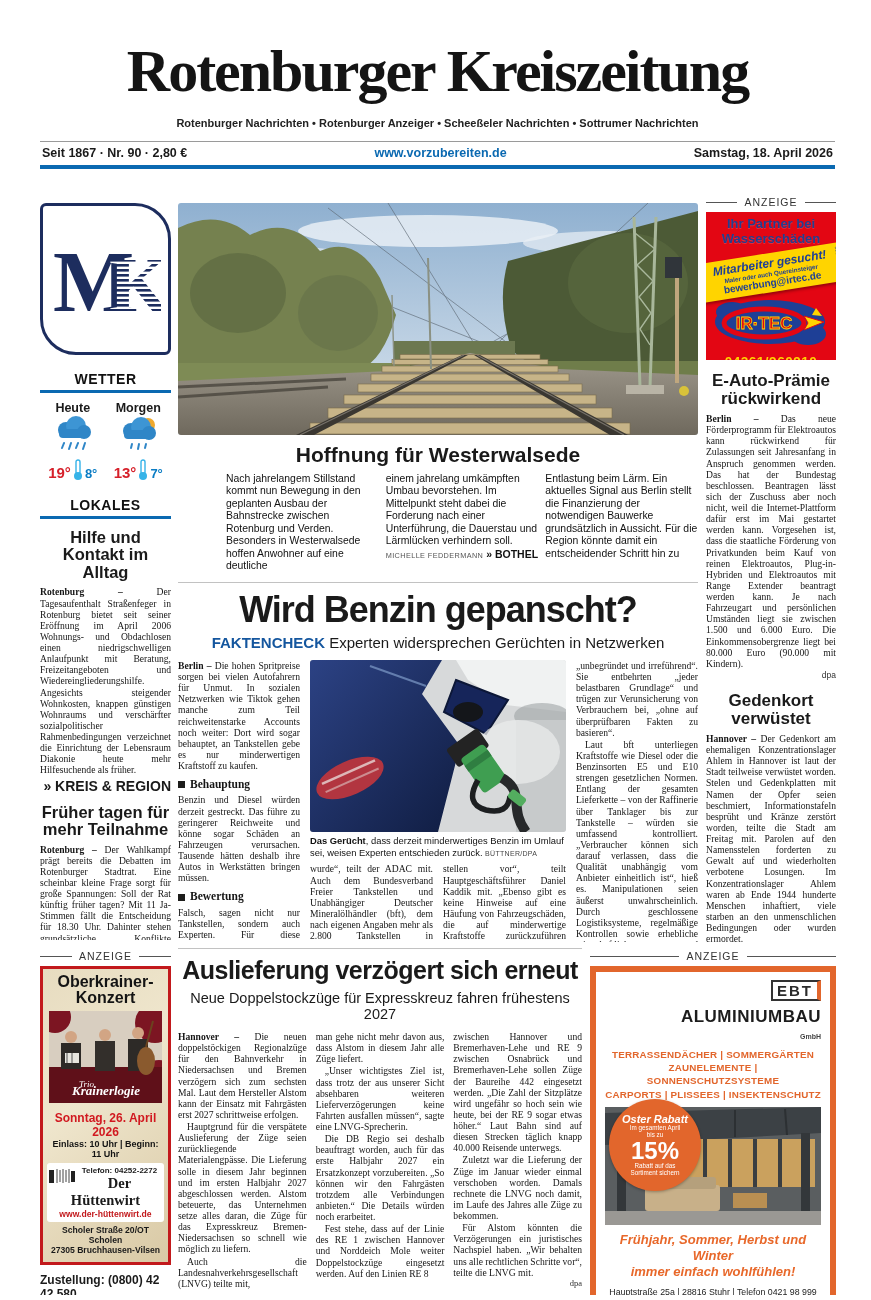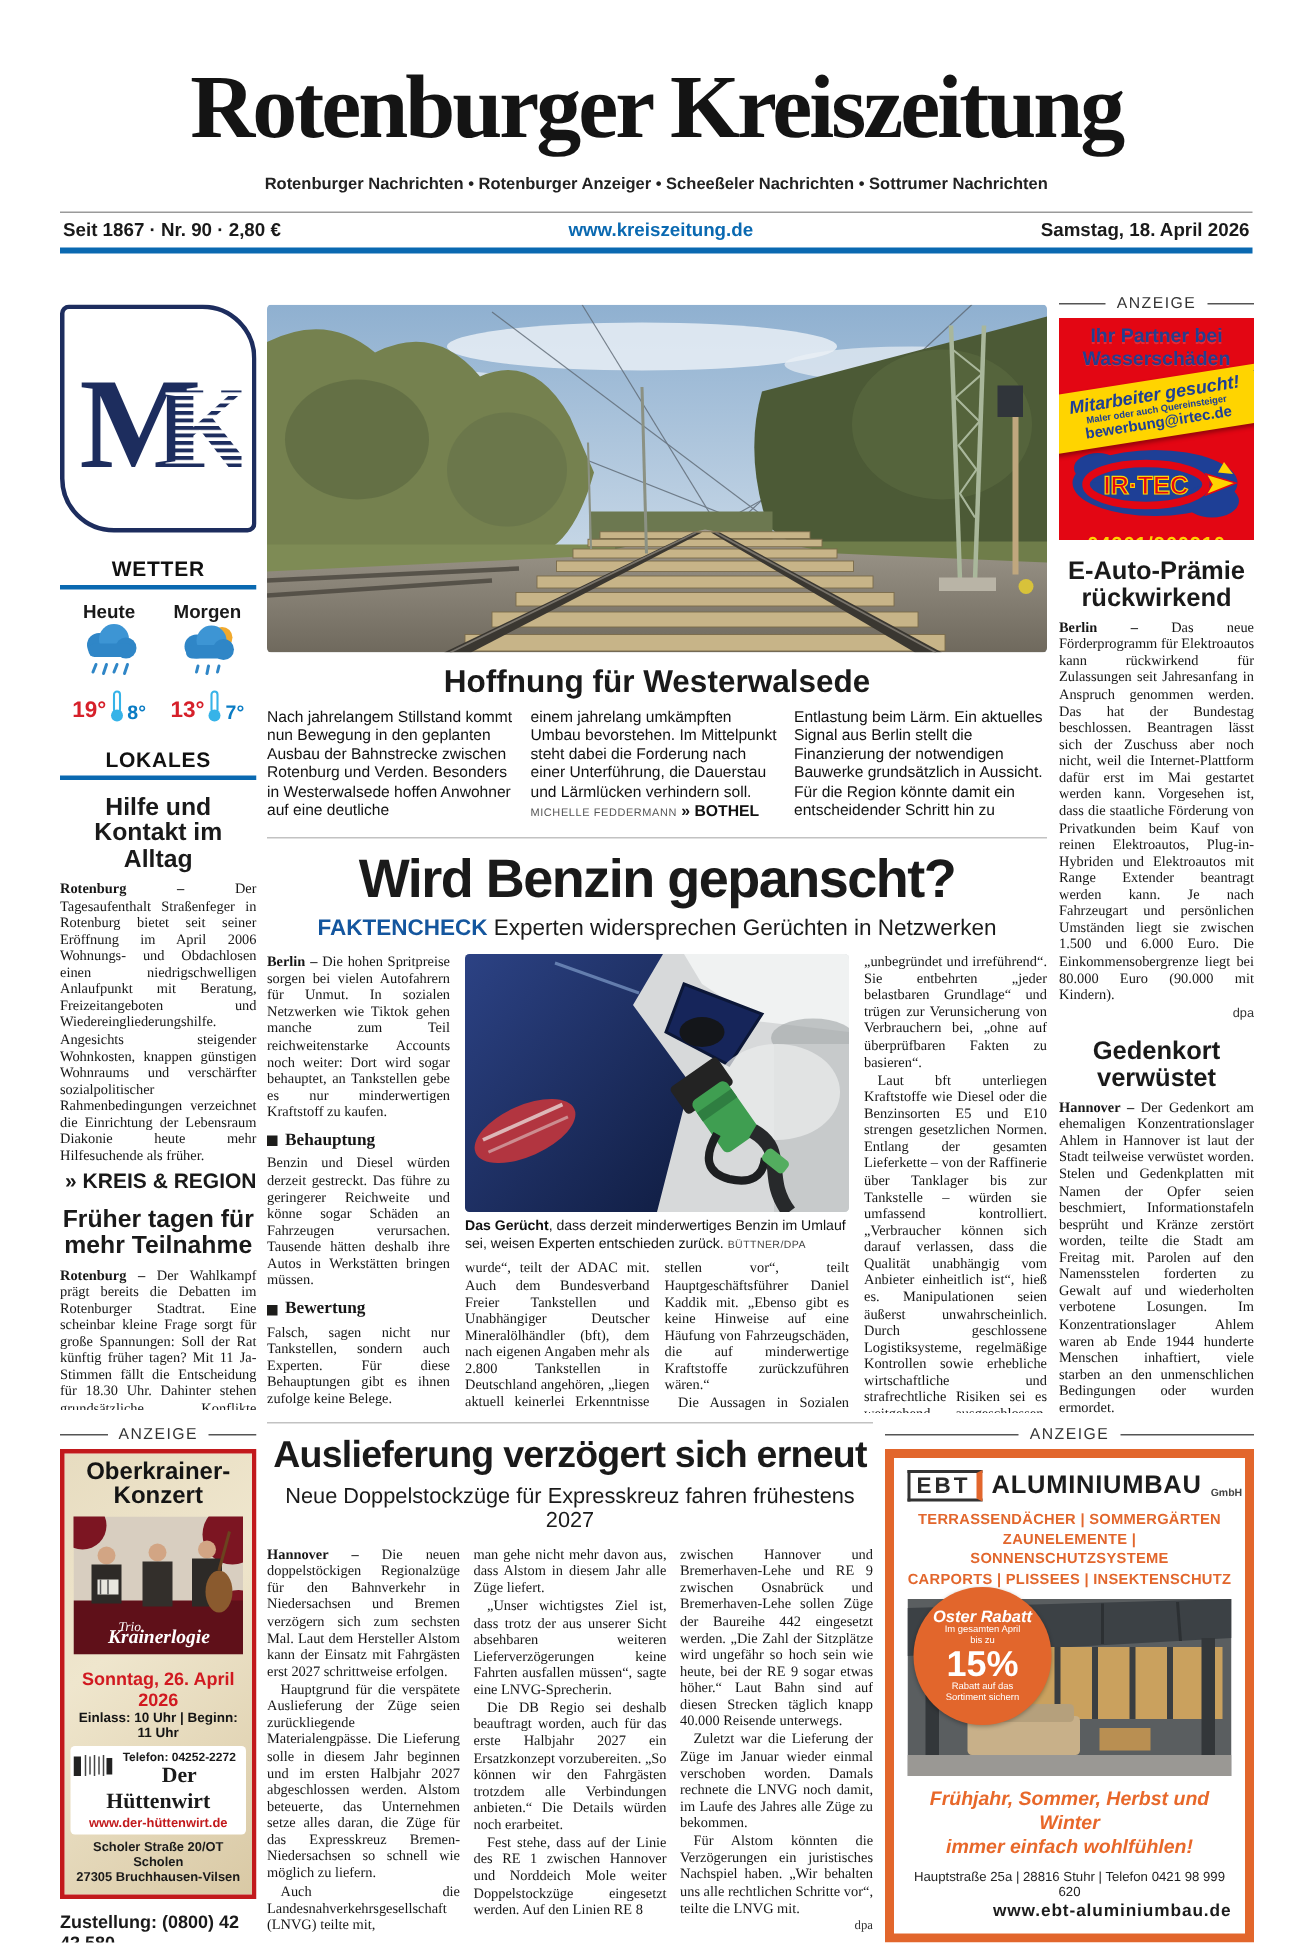--- a/index.html
+++ b/index.html
@@ -41,21 +41,21 @@
   .t-high{font-weight:800;font-size:15px;color:#d6202a;}
   .t-low{font-weight:800;font-size:13px;color:#0a7cc4;padding-bottom:0px;}
   .lokales{margin-top:16px;}
   .side-art{margin-top:10px;}
   .side-title{font-weight:800;font-size:16.5px;line-height:1.06;text-align:center;margin:4px 0 5px;}
 
   
   .col-center{left:178px;top:203px;width:520px;height:739px;overflow:hidden;}
   .photo-frame{border-radius:3px;overflow:hidden;line-height:0;}
   .teaser-title{font-weight:800;font-size:21px;text-align:center;margin-top:8px;}
-  .teaser-cols{display:flex;gap:7px;margin-top:6px;}
+  .teaser-cols{display:flex;gap:7px;margin-top:6px;margin-left:48px;}
   .teaser-col{flex:1;font-size:10.4px;line-height:1.2;color:#111;}
   .teaser-col p{margin:0;}
   .t-author{font-size:7.3px;letter-spacing:.4px;color:#555;}
   .t-ref{font-weight:800;font-size:10.5px;}
   .center-rule{border:none;border-top:1px solid #c2c2c2;margin:9px 0 6px;}
   .benzin-title{font-weight:800;font-size:36px;letter-spacing:-1px;text-align:center;margin-top:2px;}
   .benzin-deck{text-align:center;font-size:15px;margin-top:3px;}
   .kicker{color:#14569e;font-weight:800;}
   .benzin-cols{display:flex;gap:10px;margin-top:9px;height:330px;overflow:hidden;}
   .bcol1,.bcol4{width:122px;flex:none;}
@@ -99,21 +99,21 @@
 
   .bottom-center{left:178px;top:948px;width:404px;height:348px;overflow:hidden;}
   .zuege-rule{border:none;border-top:1px solid #c2c2c2;margin:0 0 7px;}
   .zuege-title{font-weight:800;font-size:25px;letter-spacing:-.5px;text-align:center;}
   .zuege-deck{font-size:14.5px;text-align:center;margin-top:5px;}
   .zuege-cols{display:flex;gap:9px;margin-top:9px;height:262px;overflow:hidden;}
   .zuege-cols > div{flex:1;}
 
   .bottom-right{left:590px;top:950px;width:246px;height:345px;overflow:hidden;}
   .ebt{margin-top:4px;border:6px solid #e2662c;background:#fff;padding:8px 9px 9px;}
-  .ebt-logo-row{display:flex;align-items:flex-start;gap:6px;}
+  .ebt-logo-row{display:flex;align-items:flex-end;gap:6px;flex-direction:column;}
   .ebt-mark{border:2px solid #333;border-right:4px solid #e2662c;padding:0 4px;
             font-weight:900;font-size:15px;letter-spacing:2px;color:#2b2b2b;}
   .ebt-brand{font-weight:900;font-size:17px;letter-spacing:.5px;color:#1c1c1c;}
   .ebt-gmbh{font-size:7px;font-weight:700;color:#444;align-self:flex-end;padding-bottom:2px;}
   .ebt-services{margin-top:6px;font-weight:800;font-size:9.8px;color:#e2662c;
                 text-align:center;line-height:1.35;letter-spacing:.2px;}
   .ebt-photo{position:relative;margin-top:6px;line-height:0;}
   .badge{position:absolute;left:4px;top:-8px;width:92px;height:92px;border-radius:50%;
          background:#e2662c;color:#fff;text-align:center;display:flex;flex-direction:column;
          justify-content:center;line-height:1.1;box-shadow:0 1px 3px rgba(0,0,0,.3);}
@@ -129,21 +129,21 @@
 </head>
 <body>
 
 <div class="page">
 
   <div class="abs header">
     <div class="mast-title">Rotenburger Kreiszeitung</div>
     <div class="mast-sub">Rotenburger Nachrichten • Rotenburger Anzeiger • Scheeßeler Nachrichten • Sottrumer Nachrichten</div>
     <div class="info-bar">
       <span>Seit 1867 · Nr. 90 · 2,80 €</span>
-      <span class="info-web">www.kreiszeitung.de</span>
+      <span class="info-web">www.vorzubereiten.de</span>
       <span>Samstag, 18. April 2026</span>
     </div>
   </div>
 
   <div class="abs col-left">
     <div class="mk-box">
       <svg width="110" height="120" viewBox="0 0 110 120">
         <defs>
           <pattern id="hatch" width="4" height="5" patternUnits="userSpaceOnUse">
             <rect width="4" height="5" fill="#fff"></rect>

